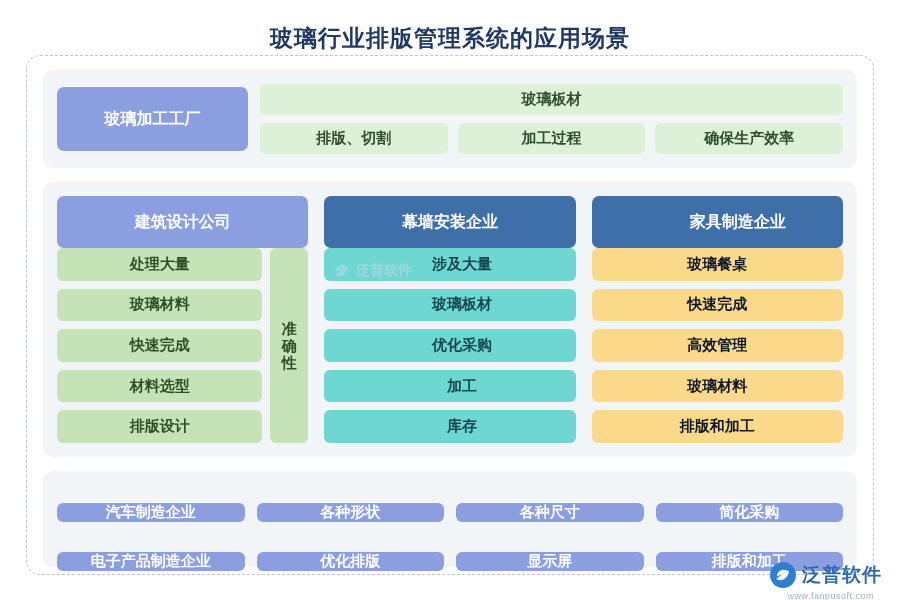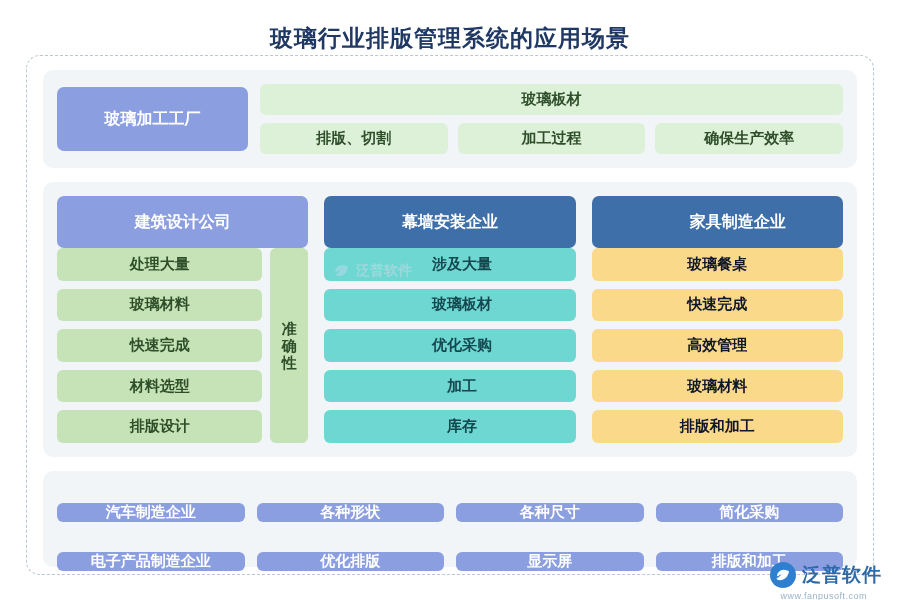--- a/index.html
+++ b/index.html
@@ -236,21 +236,21 @@
     gap: 6px;
   }
   .wm-brand .brand-text {
     font-size: 19px;
     font-weight: bold;
     color: #2f6aa8;
     letter-spacing: 1px;
   }
   .wm-brand .brand-url {
     position: absolute;
-    right: 15px;
+    right: 8px;
     bottom: -13px;
     font-size: 9px;
     color: #9bb2c9;
     letter-spacing: 0.5px;
   }
   .brand-circle {
     width: 26px;
     height: 26px;
     border-radius: 50%;
     background: #2f7fd0;

